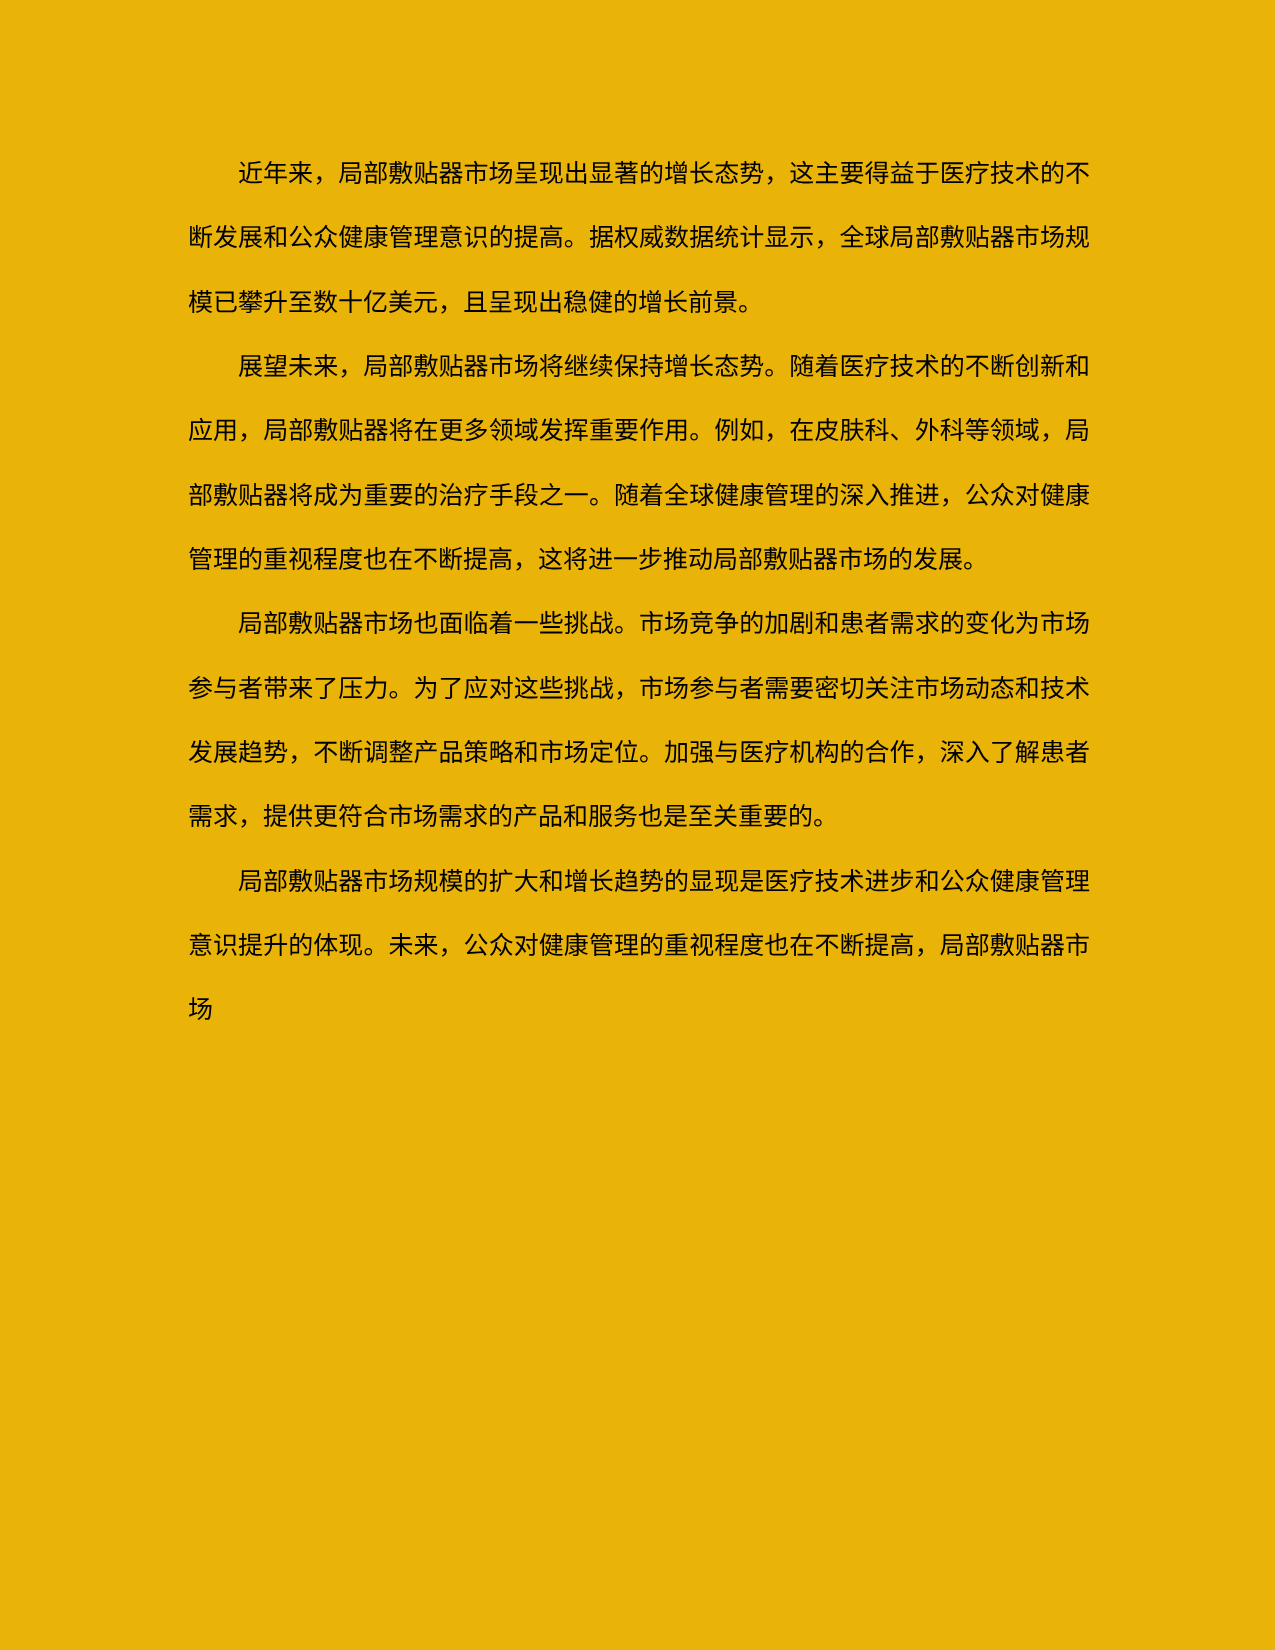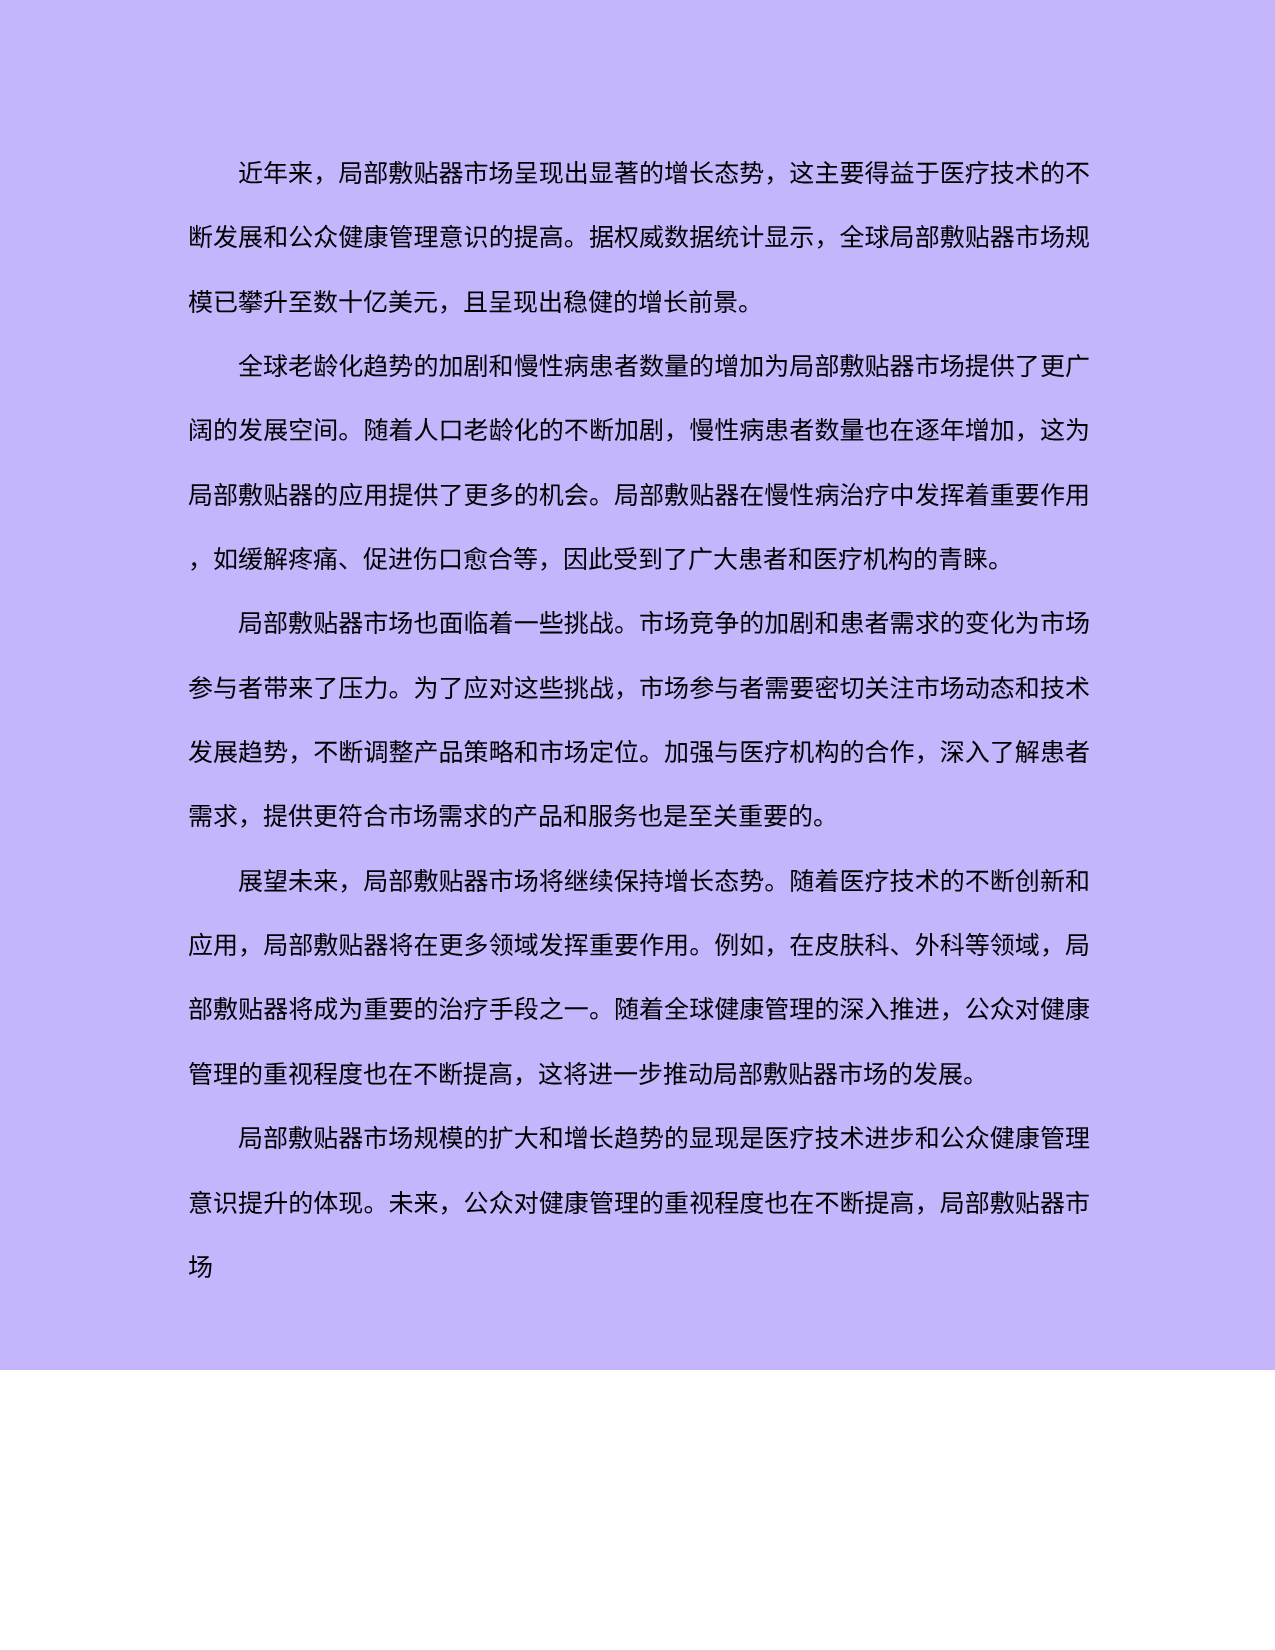--- a/index.html
+++ b/index.html
@@ -3,22 +3,22 @@
 <meta charset="utf-8">
 <style>
   html, body {
     margin: 0;
     padding: 0;
     background: #ffffff;
   }
   .page {
     position: relative;
     width: 1275px;
-    height: 1370px;
-    background: #c4b5fd;
+    height: 1650px;
+    background: #eab308;
     overflow: hidden;
   }
   .content {
     position: absolute;
     left: 188px;
     top: 141px;
     width: 902px;
   }
   p.para {
     margin: 0;
@@ -34,18 +34,17 @@
     line-break: anywhere;
     overflow-wrap: anywhere;
   }
 </style>
 </head>
 <body>
 
 <div class="page">
   <div class="content" id="document-content">
       <p class="para">近年来，局部敷贴器市场呈现出显著的增长态势，这主要得益于医疗技术的不断发展和公众健康管理意识的提高。据权威数据统计显示，全球局部敷贴器市场规模已攀升至数十亿美元，且呈现出稳健的增长前景。</p>
-      <p class="para">全球老龄化趋势的加剧和慢性病患者数量的增加为局部敷贴器市场提供了更广阔的发展空间。随着人口老龄化的不断加剧，慢性病患者数量也在逐年增加，这为局部敷贴器的应用提供了更多的机会。局部敷贴器在慢性病治疗中发挥着重要作用，如缓解疼痛、促进伤口愈合等，因此受到了广大患者和医疗机构的青睐。</p>
+      <p class="para">展望未来，局部敷贴器市场将继续保持增长态势。随着医疗技术的不断创新和应用，局部敷贴器将在更多领域发挥重要作用。例如，在皮肤科、外科等领域，局部敷贴器将成为重要的治疗手段之一。随着全球健康管理的深入推进，公众对健康管理的重视程度也在不断提高，这将进一步推动局部敷贴器市场的发展。</p>
       <p class="para">局部敷贴器市场也面临着一些挑战。市场竞争的加剧和患者需求的变化为市场参与者带来了压力。为了应对这些挑战，市场参与者需要密切关注市场动态和技术发展趋势，不断调整产品策略和市场定位。加强与医疗机构的合作，深入了解患者需求，提供更符合市场需求的产品和服务也是至关重要的。</p>
-      <p class="para">展望未来，局部敷贴器市场将继续保持增长态势。随着医疗技术的不断创新和应用，局部敷贴器将在更多领域发挥重要作用。例如，在皮肤科、外科等领域，局部敷贴器将成为重要的治疗手段之一。随着全球健康管理的深入推进，公众对健康管理的重视程度也在不断提高，这将进一步推动局部敷贴器市场的发展。</p>
       <p class="para">局部敷贴器市场规模的扩大和增长趋势的显现是医疗技术进步和公众健康管理意识提升的体现。未来，公众对健康管理的重视程度也在不断提高，局部敷贴器市场</p>
     </div>
 </div>
 
 </body></html>

